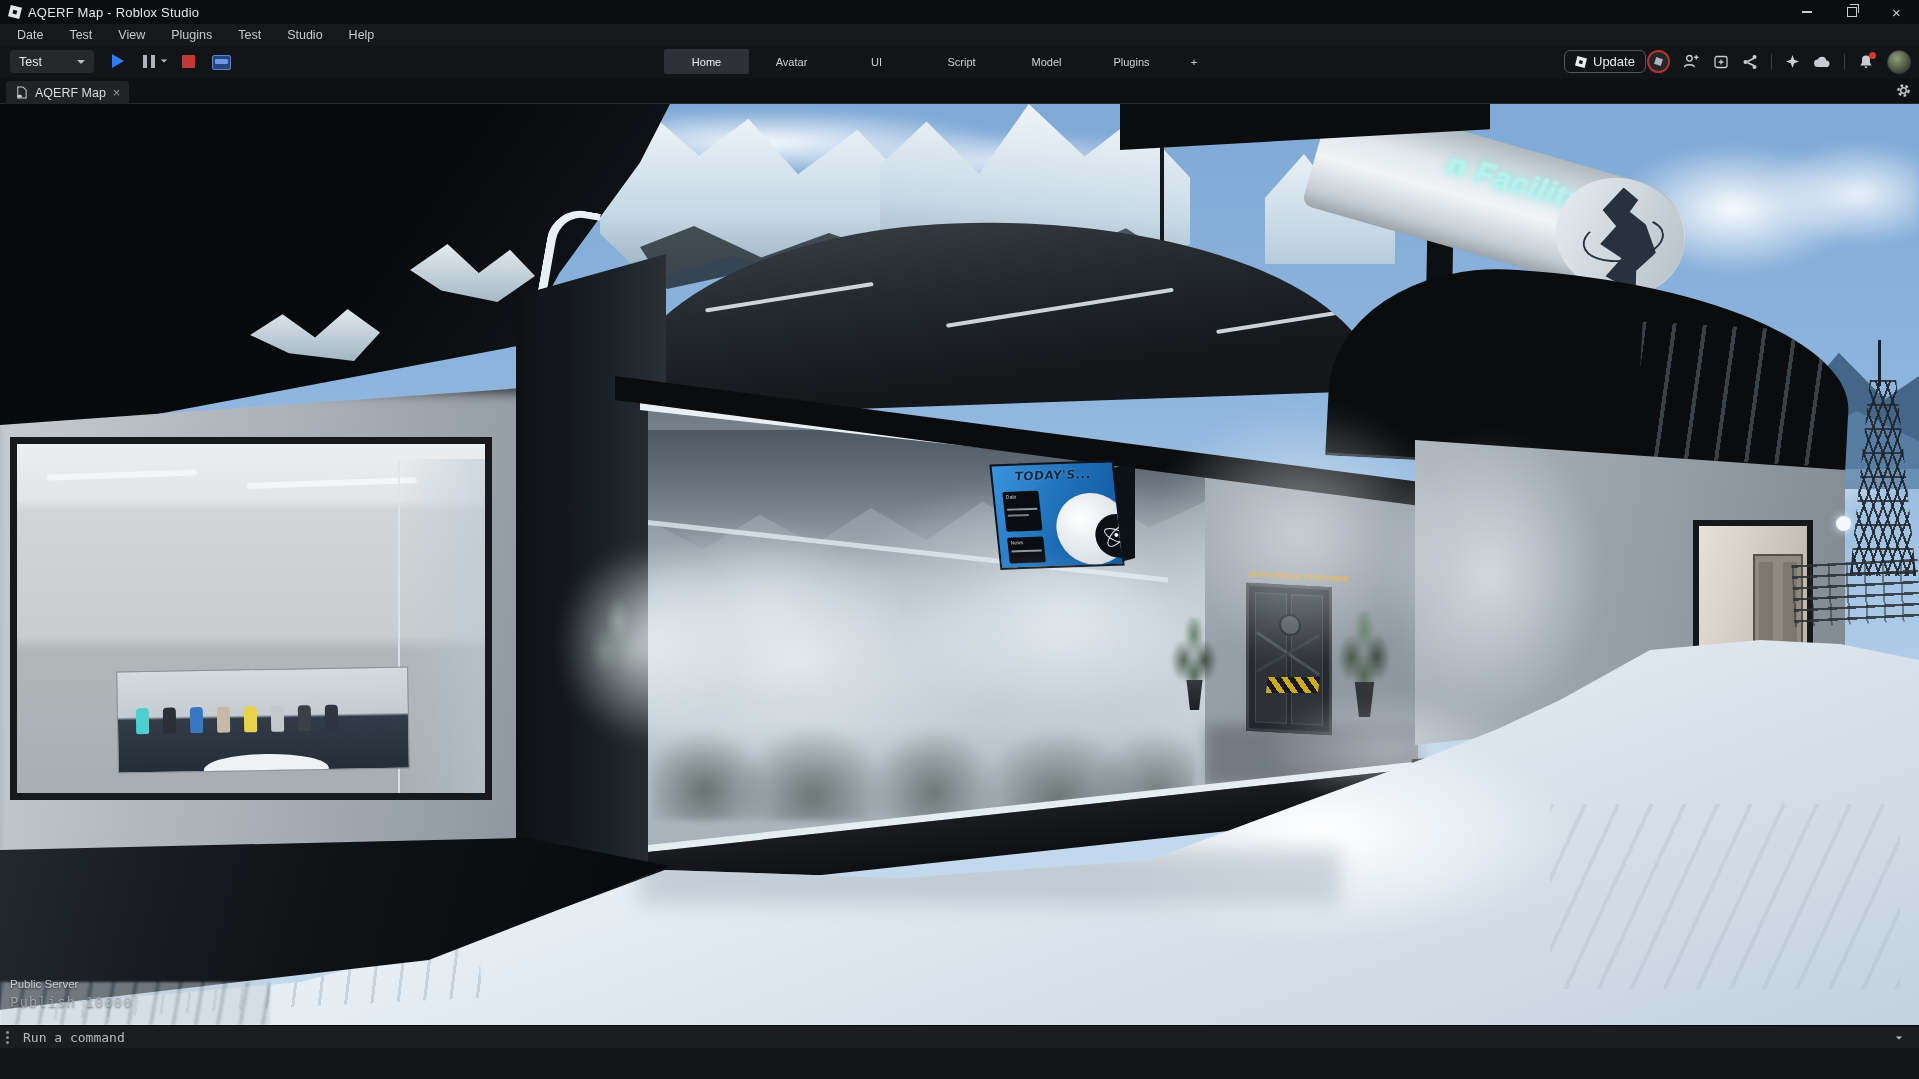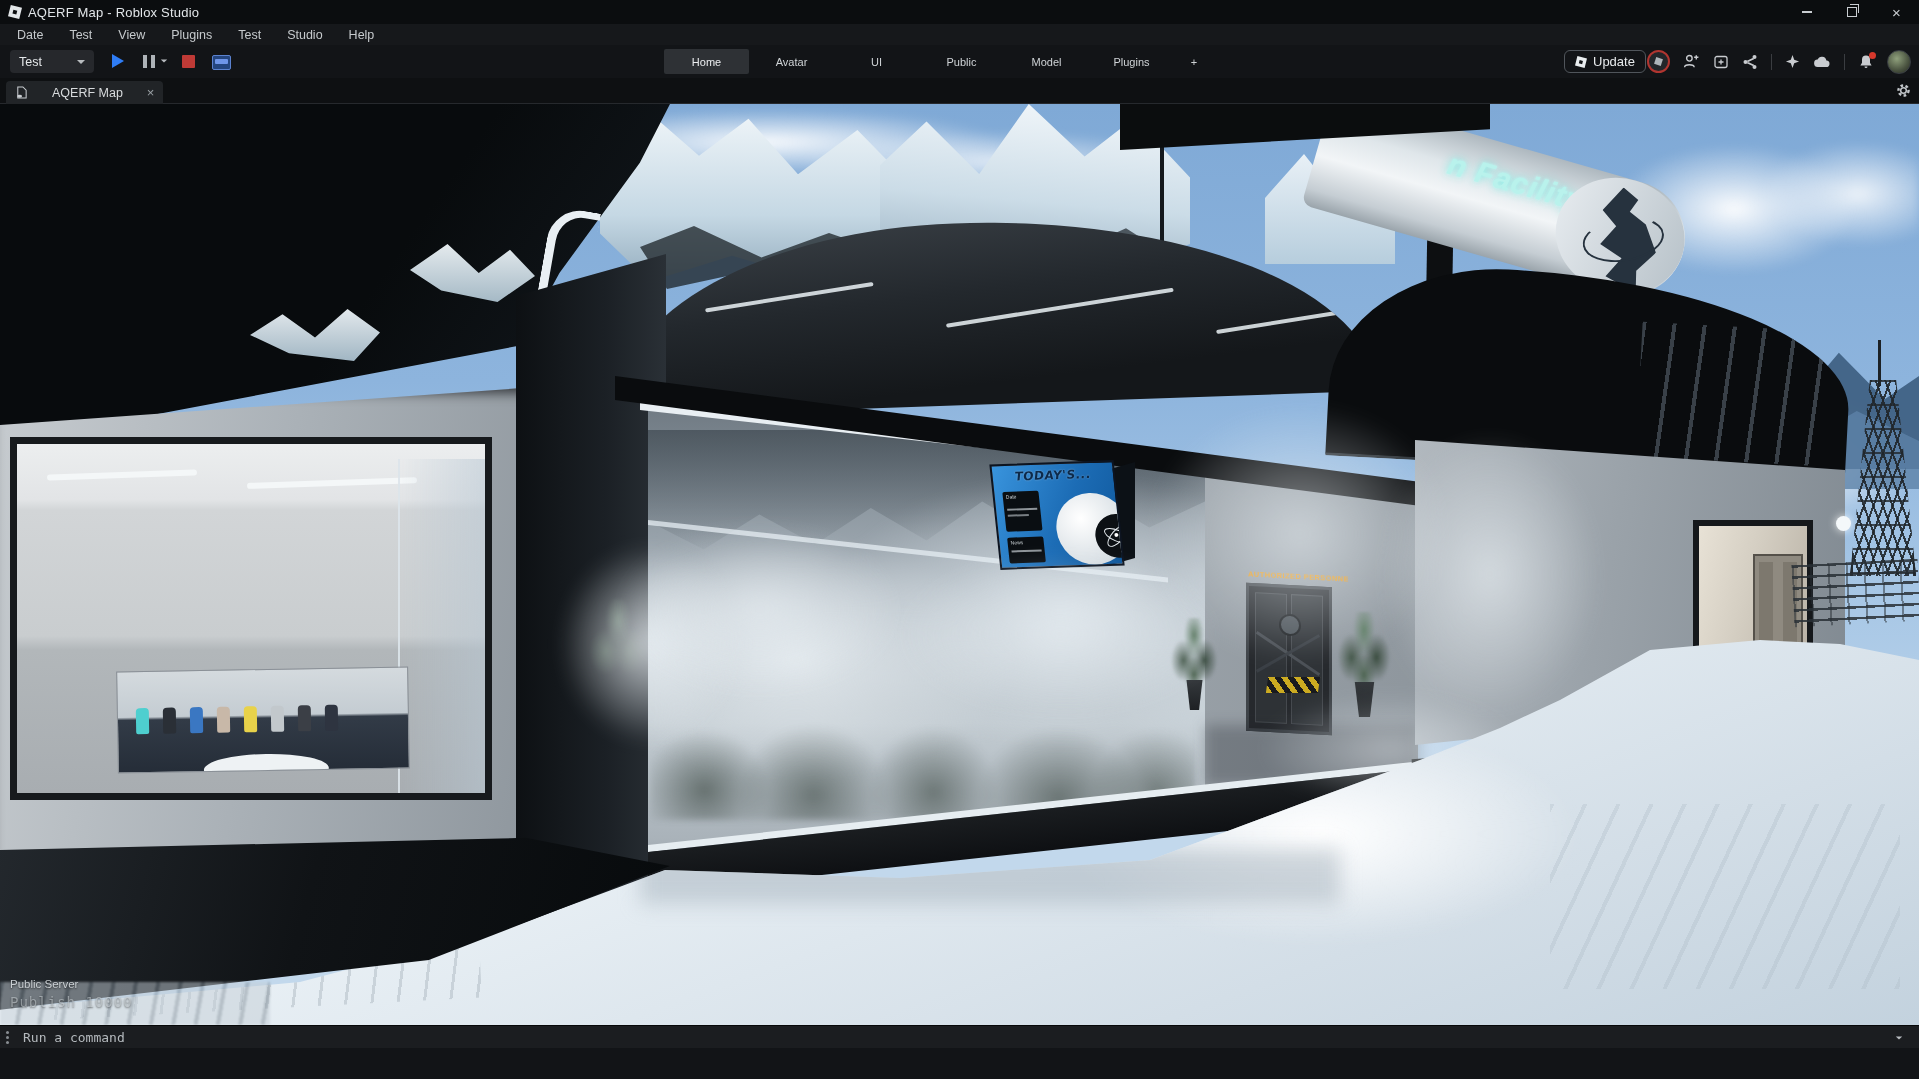--- a/index.html
+++ b/index.html
@@ -33,21 +33,21 @@
   .tab.active{background:#2e3135;color:#eceef0;}
   .update-btn{left:1564px;top:5px;height:23px;border:1px solid #50555b;border-radius:6px;display:flex;align-items:center;gap:6px;padding:0 10px;font-size:13px;color:#e8ebed;box-sizing:border-box;}
   .right-icons{position:absolute;right:8px;top:0;height:33px;display:flex;align-items:center;gap:13px;color:#c9ccd0;}
   .ricon{display:flex;align-items:center;justify-content:center;position:relative;}
   .vdiv{width:1px;height:16px;background:#3a3d41;}
   .red-ring{width:19px;height:19px;border:2px solid #b03530;border-radius:50%;background:#23262a;display:flex;align-items:center;justify-content:center;}
   .red-ring i{width:7px;height:7px;background:#aeb4b9;transform:rotate(18deg);}
   .avatar{width:22px;height:22px;border-radius:50%;border:1px solid #3a3f44;background:radial-gradient(circle at 40% 35%,#8fa07c,#4a5340 60%,#23281f);}
   .dot-red{position:absolute;right:-2px;top:-2px;width:7px;height:7px;border-radius:50%;background:#d6382c;}
   .doctabbar{left:0;top:78px;width:1919px;height:26px;background:#0e1012;border-bottom:1px solid #26292d;box-sizing:border-box;}
-  .doc-tab{left:6px;top:3px;height:23px;background:#212427;border-radius:4px 4px 0 0;display:flex;align-items:center;gap:24px;padding:0 9px;font-size:12.5px;color:#d8dbdd;}
+  .doc-tab{left:6px;top:3px;height:23px;background:#212427;border-radius:4px 4px 0 0;display:flex;align-items:center;gap:7px;padding:0 9px;font-size:12.5px;color:#d8dbdd;}
   .doc-close{color:#9aa0a5;font-size:13px;}
   .gear{right:8px;top:5px;color:#c2c6ca;}
   
   .viewport{left:0;top:104px;width:1919px;height:921px;overflow:hidden;background:linear-gradient(180deg,#7fa9d6 0%,#8db4dd 30%,#a9c8e6 55%,#c2d8ec 78%);}
   .fog{position:absolute;border-radius:50%;background:radial-gradient(closest-side,rgba(236,242,246,.8),rgba(236,242,246,0));filter:blur(9px);}
   .lightstrip{position:absolute;background:rgba(235,242,246,.85);border-radius:3px;transform:rotate(-7deg);}
   .pchar{width:13px;height:26px;border-radius:4px 4px 2px 2px;}
   .pchar:nth-of-type(1){background:#4ecfcf;}.pchar:nth-of-type(2){background:#2a2f36;}
   .pchar:nth-of-type(3){background:#3a77c2;}.pchar:nth-of-type(4){background:#c8b8a8;}
   .pchar:nth-of-type(5){background:#e8d24a;}.pchar:nth-of-type(6){background:#c2c8cc;}
@@ -105,21 +105,21 @@
     </div>
   <div class="abs pause-chev chev-down"></div>
   <div class="abs stop-ic"></div>
   <div class="abs client-ic">
       <i></i>
     </div>
   <div class="abs tabs">
     <div class="tab active">Home</div>
     <div class="tab">Avatar</div>
     <div class="tab">UI</div>
-    <div class="tab">Public</div>
+    <div class="tab">Script</div>
     <div class="tab">Model</div>
     <div class="tab">Plugins</div>
     <div class="tab" style="width:40px;">+</div>
   </div>
   <div class="abs update-btn">
     <svg width="12" height="12" viewBox="0 0 16 16">
         <path fill="#e9edef" fill-rule="evenodd" d="M3.2 0 16 3.2 12.8 16 0 12.8ZM6.2 5.4 10.6 6.5 9.5 10.9 5.1 9.8Z"></path>
       </svg>
     <span>Update</span>
   </div>

